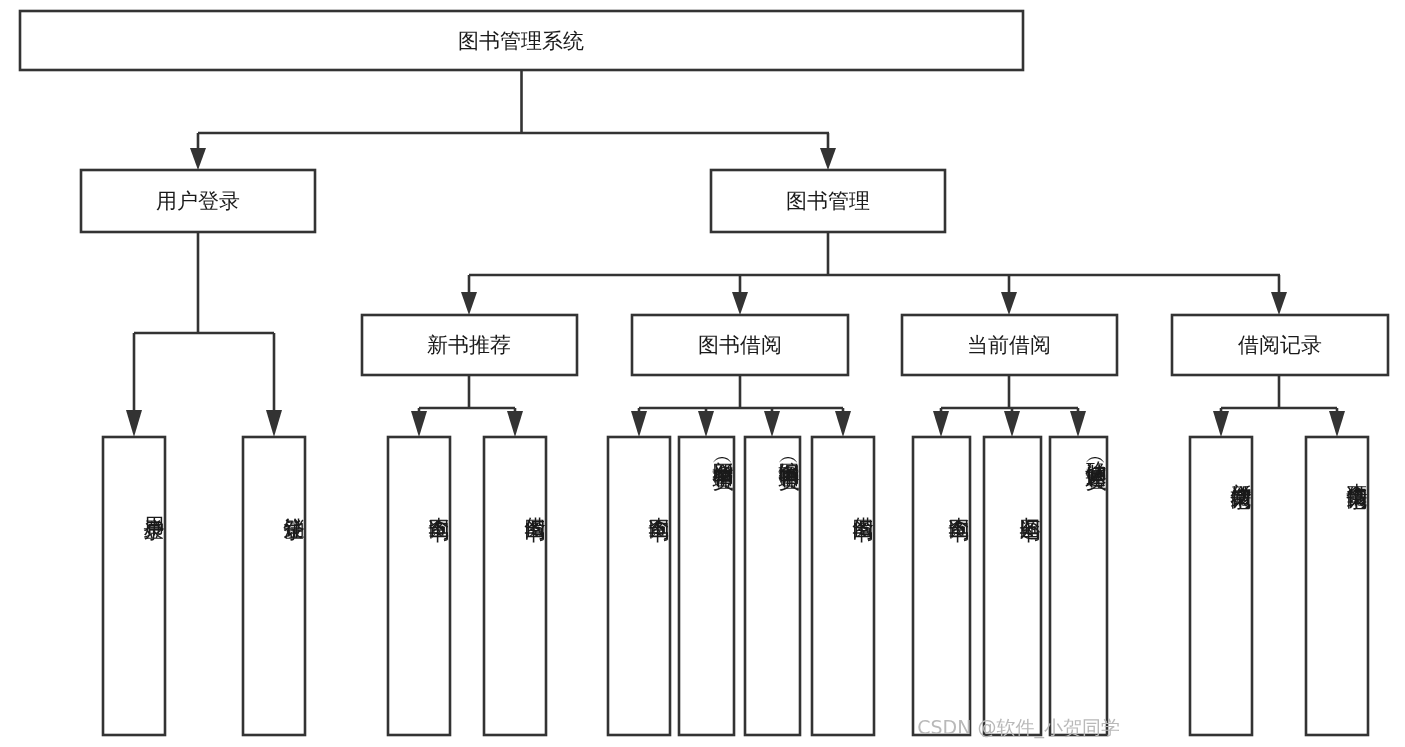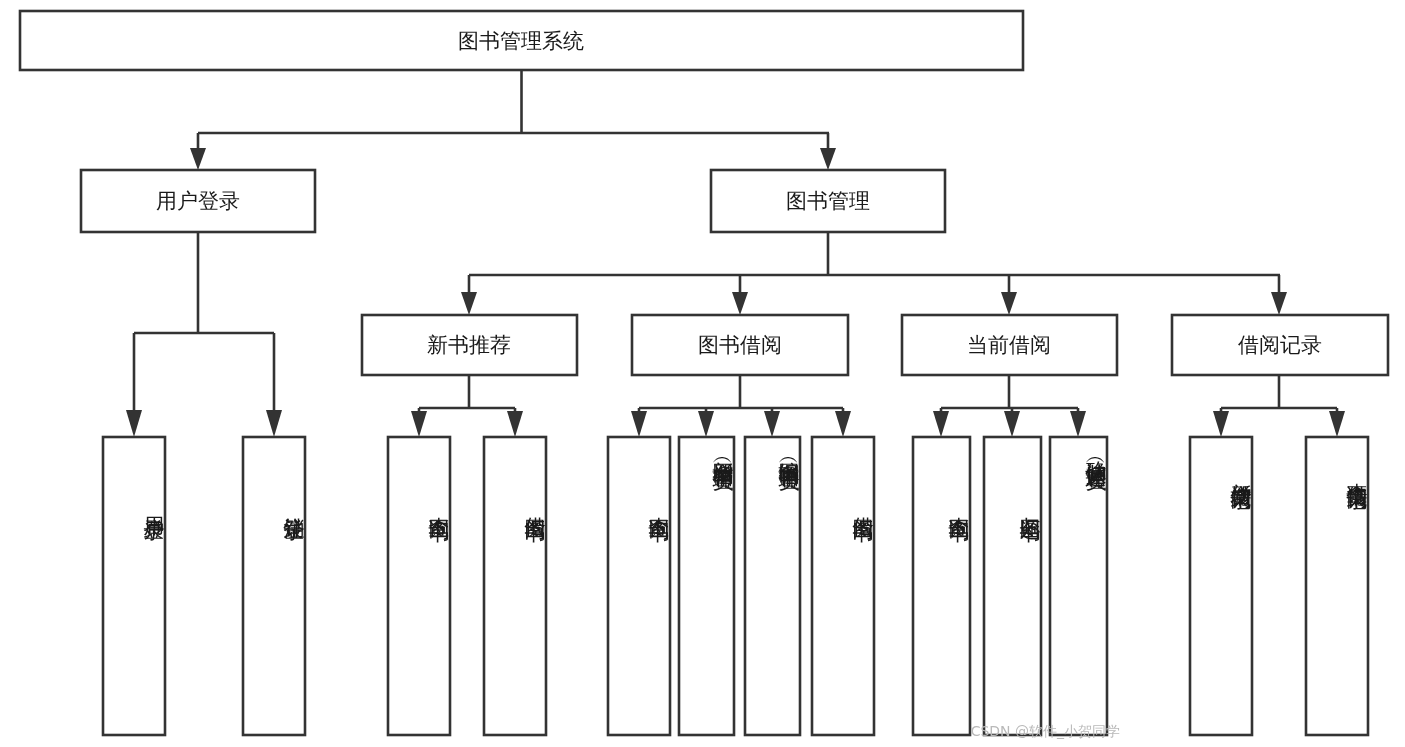--- a/index.html
+++ b/index.html
@@ -58,21 +58,21 @@
     letter-spacing: 1.5px;
     text-align: center;
     white-space: nowrap;
     pointer-events: none;
   }
   .watermark {
     position: absolute;
     right: 8px;
     bottom: 6px;
     font-family: "DejaVu Sans", "Liberation Sans", sans-serif;
-    font-size: 14px;
+    font-size: 19px;
     color: #b9b9b9;
     white-space: nowrap;
   }
 </style>
 </head>
 <body>
 
 <div id="diagram-root">
 
   <svg id="diagram-svg" viewBox="0 0 1405 747">

